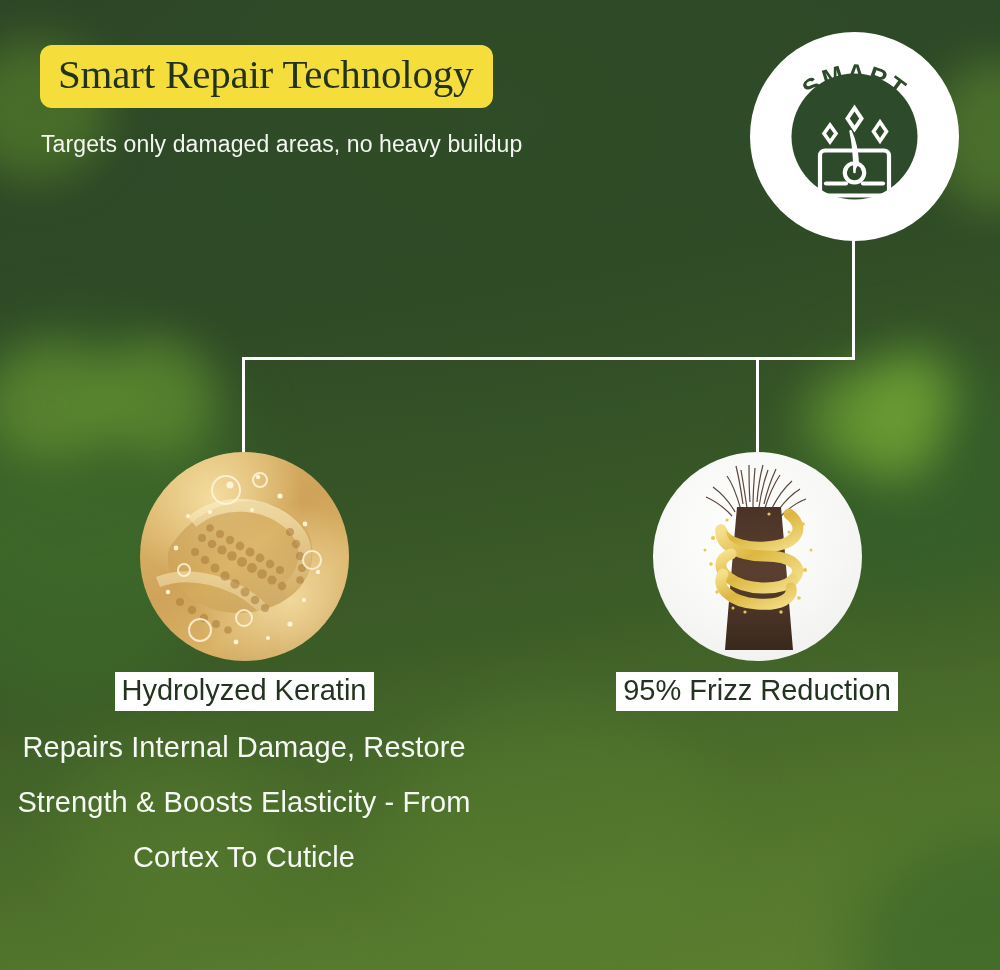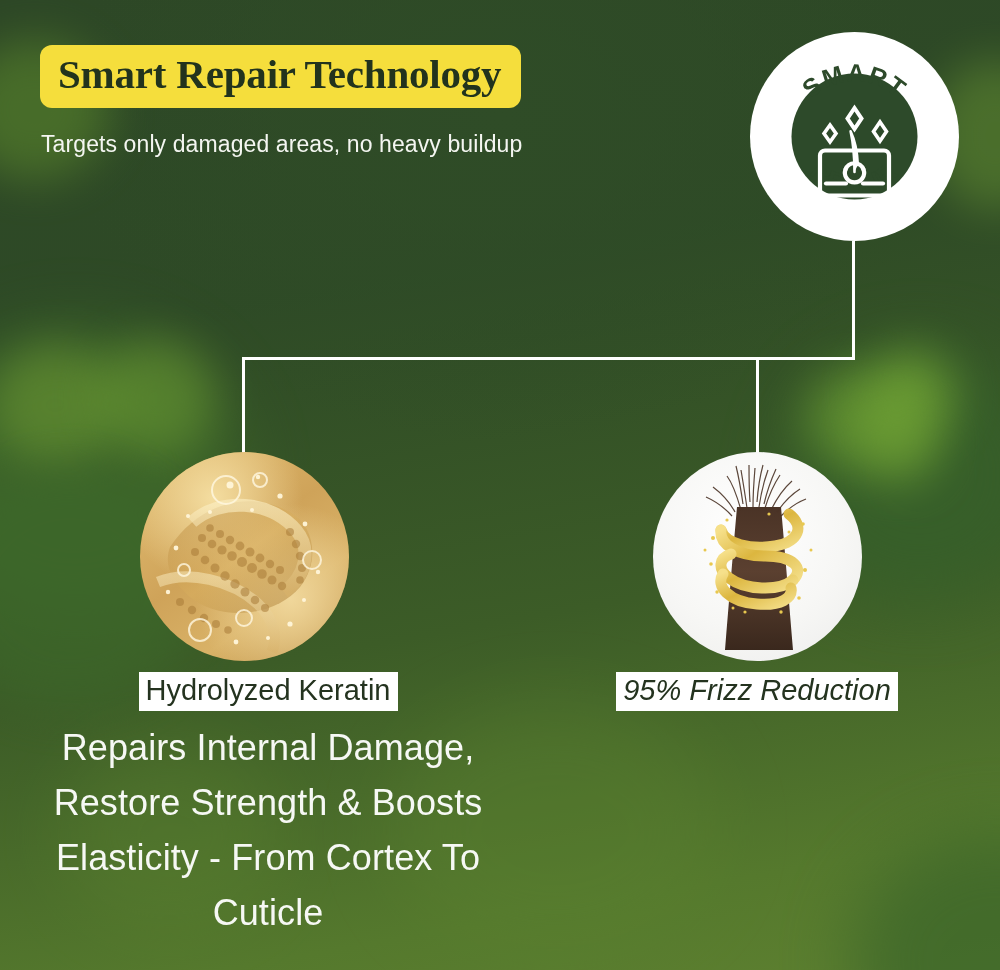--- a/index.html
+++ b/index.html
@@ -29,21 +29,21 @@
 
   
   #title-badge {
     position:absolute; left:40px; top:45px;
     background:#f5de3c;
     border-radius:12px;
     padding:9px 20px 13px 18px;
   }
   #title-badge .title-text {
     font-family:"Liberation Serif", serif;
-    font-weight:700;
+    font-weight:400;
     font-size:41px;
     line-height:1.0;
     color:#22331d;
     letter-spacing:-0.2px;
     white-space:nowrap;
   }
   #subtitle {
     position:absolute; left:41px; top:131px;
     font-size:23px;
     color:#f4f6f1;
@@ -67,35 +67,35 @@
       radial-gradient(circle at 35% 22%, #f4dda0 0%, rgba(244,221,160,0) 42%),
       radial-gradient(circle at 72% 70%, #f0d79b 0%, rgba(240,215,155,0) 45%),
       linear-gradient(145deg,#e3bf74 0%, #cfa359 45%, #d9b267 70%, #b98c45 100%);
   }
   .frizz-art { position:absolute; inset:0; background:
       radial-gradient(circle at 45% 38%, #ffffff 0%, #f7f7f5 55%, #ececeb 100%);
   }
 
   
   .caption-block { position:absolute; width:460px; text-align:center; }
-  #caption-keratin { left:14px; top:672px;margin-left:24px; }
-  #caption-frizz  { left:527px; top:672px;font-style:italic; }
+  #caption-keratin { left:14px; top:672px; }
+  #caption-frizz  { left:527px; top:672px; }
 
   .caption-label {
     display:inline-block;
     background:#ffffff;
     color:#24331f;
     font-size:29px;
     line-height:1.22;
     padding:1px 7px 3px 7px;
     white-space:nowrap;
   }
   .caption-body {
     margin-top:9px;
-    font-size:36px;
+    font-size:29px;
     line-height:55px;
     color:#f6f8f4;
     letter-spacing:0.1px;
   }
 </style>
 </head>
 <body>
 
 <div id="infographic">
 

